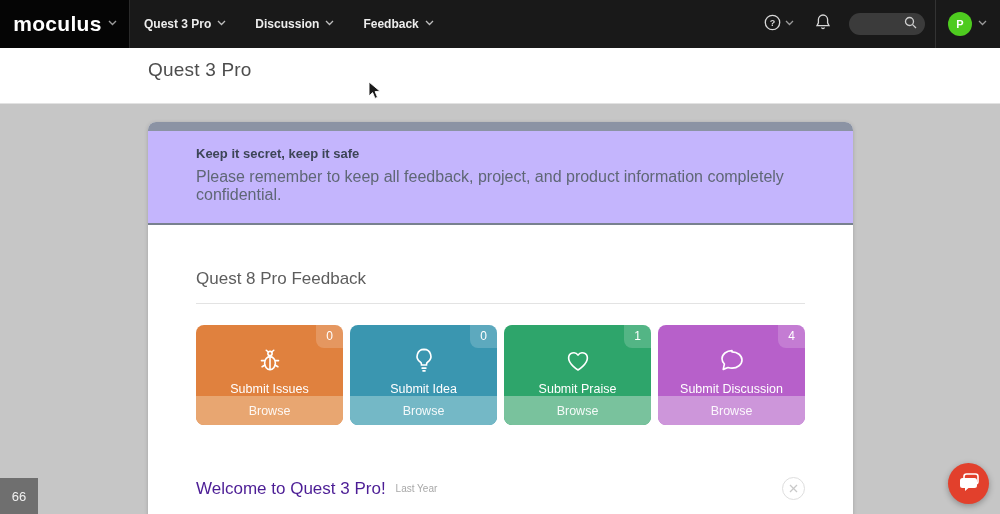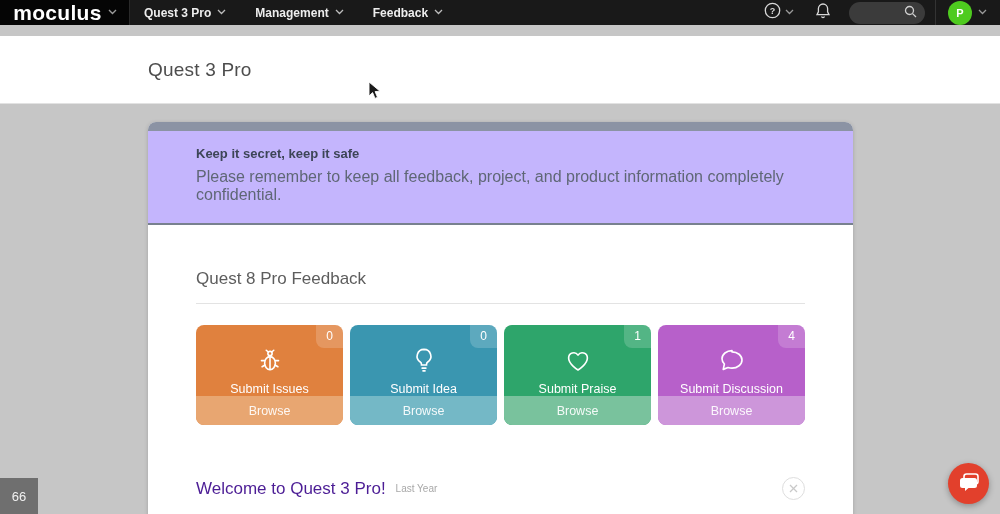--- a/index.html
+++ b/index.html
@@ -4,21 +4,21 @@
 <style>
   * { box-sizing: border-box; margin: 0; padding: 0; }
   html,body { width:1000px; height:514px; overflow:hidden; }
   body {
     position:relative;
     font-family:"Liberation Sans", sans-serif;
     background:#c6c6c6;
   }
   
   .topnav {
-    position:absolute; top:0; left:0; width:1000px; height:25px;
+    position:absolute; top:0; left:0; width:1000px; height:48px;
     background:#191919; display:flex; align-items:stretch; z-index:30;
   }
   .logo-section {
     width:130px; background:#050505; display:flex; align-items:center;
     justify-content:center; gap:6px; border-right:1px solid #2a2a2a;
   }
   .logo-text { color:#ffffff; font-size:21px; font-weight:700; letter-spacing:.3px; }
   .nav-items { display:flex; align-items:center; padding-left:14px; gap:30px; }
   .nav-item { display:flex; align-items:center; gap:6px; color:#ededed;
     font-size:12px; font-weight:600; cursor:pointer; }
@@ -131,21 +131,21 @@
   <div class="nav-items">
     <div class="nav-item">
       <span>Quest 3 Pro</span>
       <span class="chev">
         <svg width="9" height="6" viewBox="0 0 9 6">
             <polyline points="1,1 4.5,4.5 8,1" fill="none" stroke="#bdbdbd" stroke-width="1.3"></polyline>
           </svg>
       </span>
     </div>
     <div class="nav-item">
-      <span>Management</span>
+      <span>Discussion</span>
       <span class="chev">
         <svg width="9" height="6" viewBox="0 0 9 6">
             <polyline points="1,1 4.5,4.5 8,1" fill="none" stroke="#bdbdbd" stroke-width="1.3"></polyline>
           </svg>
       </span>
     </div>
     <div class="nav-item">
       <span>Feedback</span>
       <span class="chev">
         <svg width="9" height="6" viewBox="0 0 9 6">

